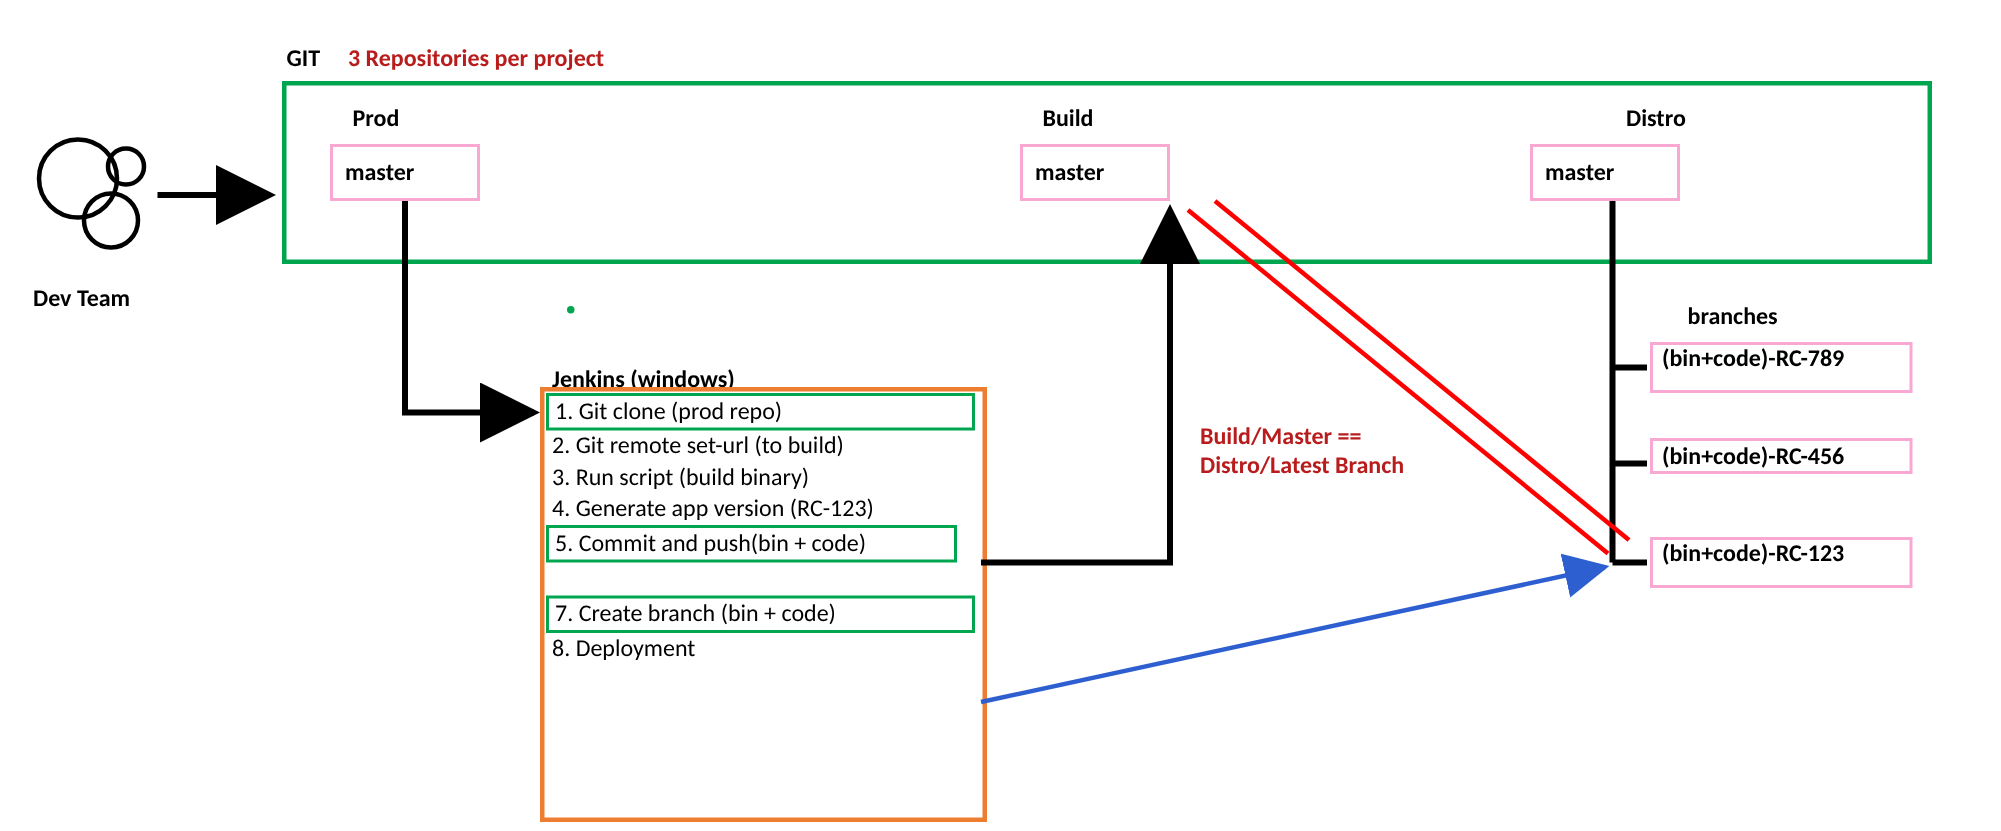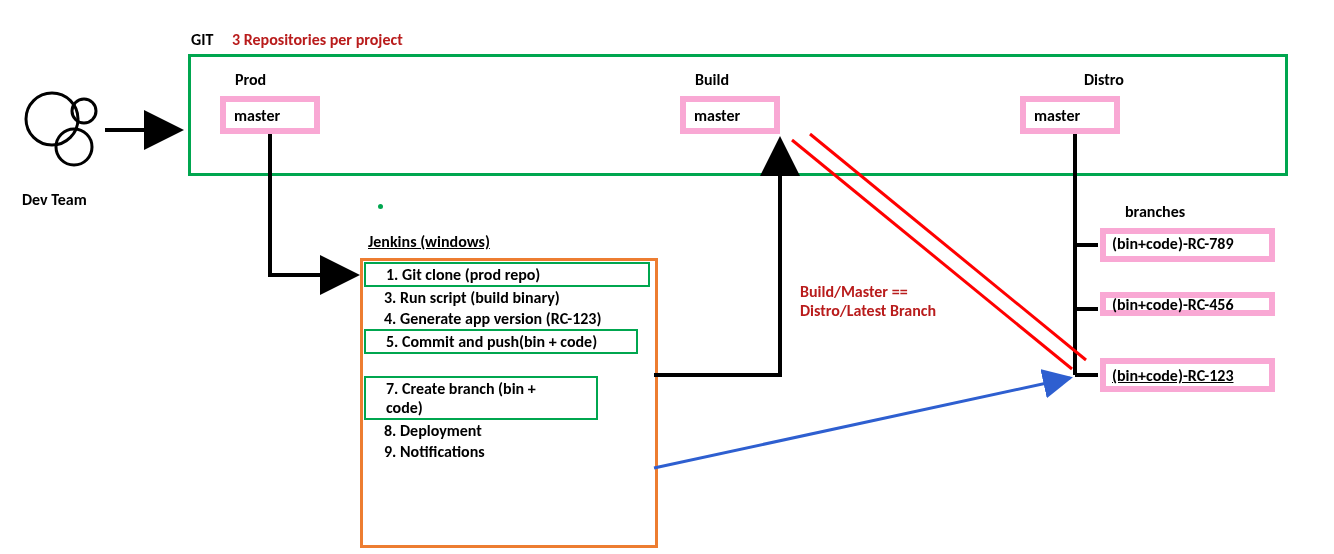--- a/index.html
+++ b/index.html
@@ -9,27 +9,27 @@
     width: 1334px;
     height: 554px;
     position: relative;
     font-family: Calibri, Arial, sans-serif;
     font-size: 16px;
     font-weight: bold;
     background: #fff;
     color: #000;
   }
   .abs { position: absolute; }
-  .box-black { border: 6px solid #f9a8d4; background: #fff; }
+  .box-black { border: 2px solid #f9a8d4; background: #fff; }
   .box-green { border: 3px solid #00a64f; }
   .box-orange { border: 3px solid #ed7d31; }
   .txt { white-space: nowrap; }
   .red { color: #b91c1c; }
   .green { color: #000000; }
-  .step { font-weight: bold; padding: 1px 20px; }
+  .step { font-weight: normal; padding: 1px 4px; }
   .step-hl { border: 2px solid #00a64f; display: inline-block; }
   svg.overlay { position: absolute; left:0; top:0; pointer-events:none; }
 </style>
 </head>
 <body>
 
 <div class="abs txt green" style="left:191px; top:30px;">GIT</div>
 <div class="abs txt red" style="left:232px; top:30px;">3 Repositories per project</div>
 
 <div class="abs box-green" style="left:188px; top:54px; width:1100px; height:122px;"></div>
@@ -49,43 +49,43 @@
   <span>master</span>
 </div>
 
 <svg class="overlay" width="1334" height="554">
   <circle cx="52" cy="119" r="26" stroke="#000" stroke-width="3" fill="none"></circle>
   <circle cx="84" cy="111" r="12" stroke="#000" stroke-width="3" fill="none"></circle>
   <circle cx="74" cy="147" r="18" stroke="#000" stroke-width="3" fill="none"></circle>
 </svg>
 <div class="abs txt" style="left:22px; top:190px;">Dev Team</div>
 
-<div class="abs txt" style="left:368px; top:232px;text-decoration:underline;">Jenkins (windows)</div>
+<div class="abs txt" style="left:368px; top:244px;text-decoration:underline;">Jenkins (windows)</div>
 
 <div class="abs box-orange" style="left:360px; top:258px; width:298px; height:290px;"></div>
 
 <div class="abs" style="left:364px; top:262px; width:290px;">
   <div class="step step-hl" style="width:286px;">1. Git clone (prod repo)</div>
+  <div class="step">2. Git remote set-url (to build)</div>
   <div class="step">3. Run script (build binary)</div>
   <div class="step">4. Generate app version (RC-123)</div>
   <div class="step step-hl" style="width:274px;">5. Commit and push(bin + code)</div>
   <div style="height:22px;"></div>
-  <div class="step step-hl" style="width:234px;">7. Create branch (bin + code)</div>
+  <div class="step step-hl" style="width:286px;">7. Create branch (bin + code)</div>
   <div class="step">8. Deployment</div>
-  <div class="step">9. Notifications</div>
 </div>
 
 <div class="abs txt" style="left:1125px; top:202px;">branches</div>
 <div class="abs box-black" style="left:1100px; top:228px; width:175px; height:34px; display:flex; align-items:flex-start; padding-left:6px;">
   <span>(bin+code)-RC-789</span>
 </div>
 <div class="abs box-black" style="left:1100px; top:292px; width:175px; height:24px; display:flex; align-items:center; padding-left:6px;">
   <span>(bin+code)-RC-456</span>
 </div>
-<div class="abs box-black" style="left:1100px; top:358px; width:175px; height:34px; display:flex; align-items:center; padding-left:6px;text-decoration:underline;">
+<div class="abs box-black" style="left:1100px; top:358px; width:175px; height:34px; display:flex; align-items:flex-start; padding-left:6px;">
   <span>(bin+code)-RC-123</span>
 </div>
 
 <div class="abs red" style="left:800px; top:282px; line-height:1.2;">
   <div>Build/Master ==</div>
   <div>Distro/Latest Branch</div>
 </div>
 
 <div class="abs" style="left:378px; top:204px; width:5px; height:5px; background:#00a64f; border-radius:50%;"></div>
 

